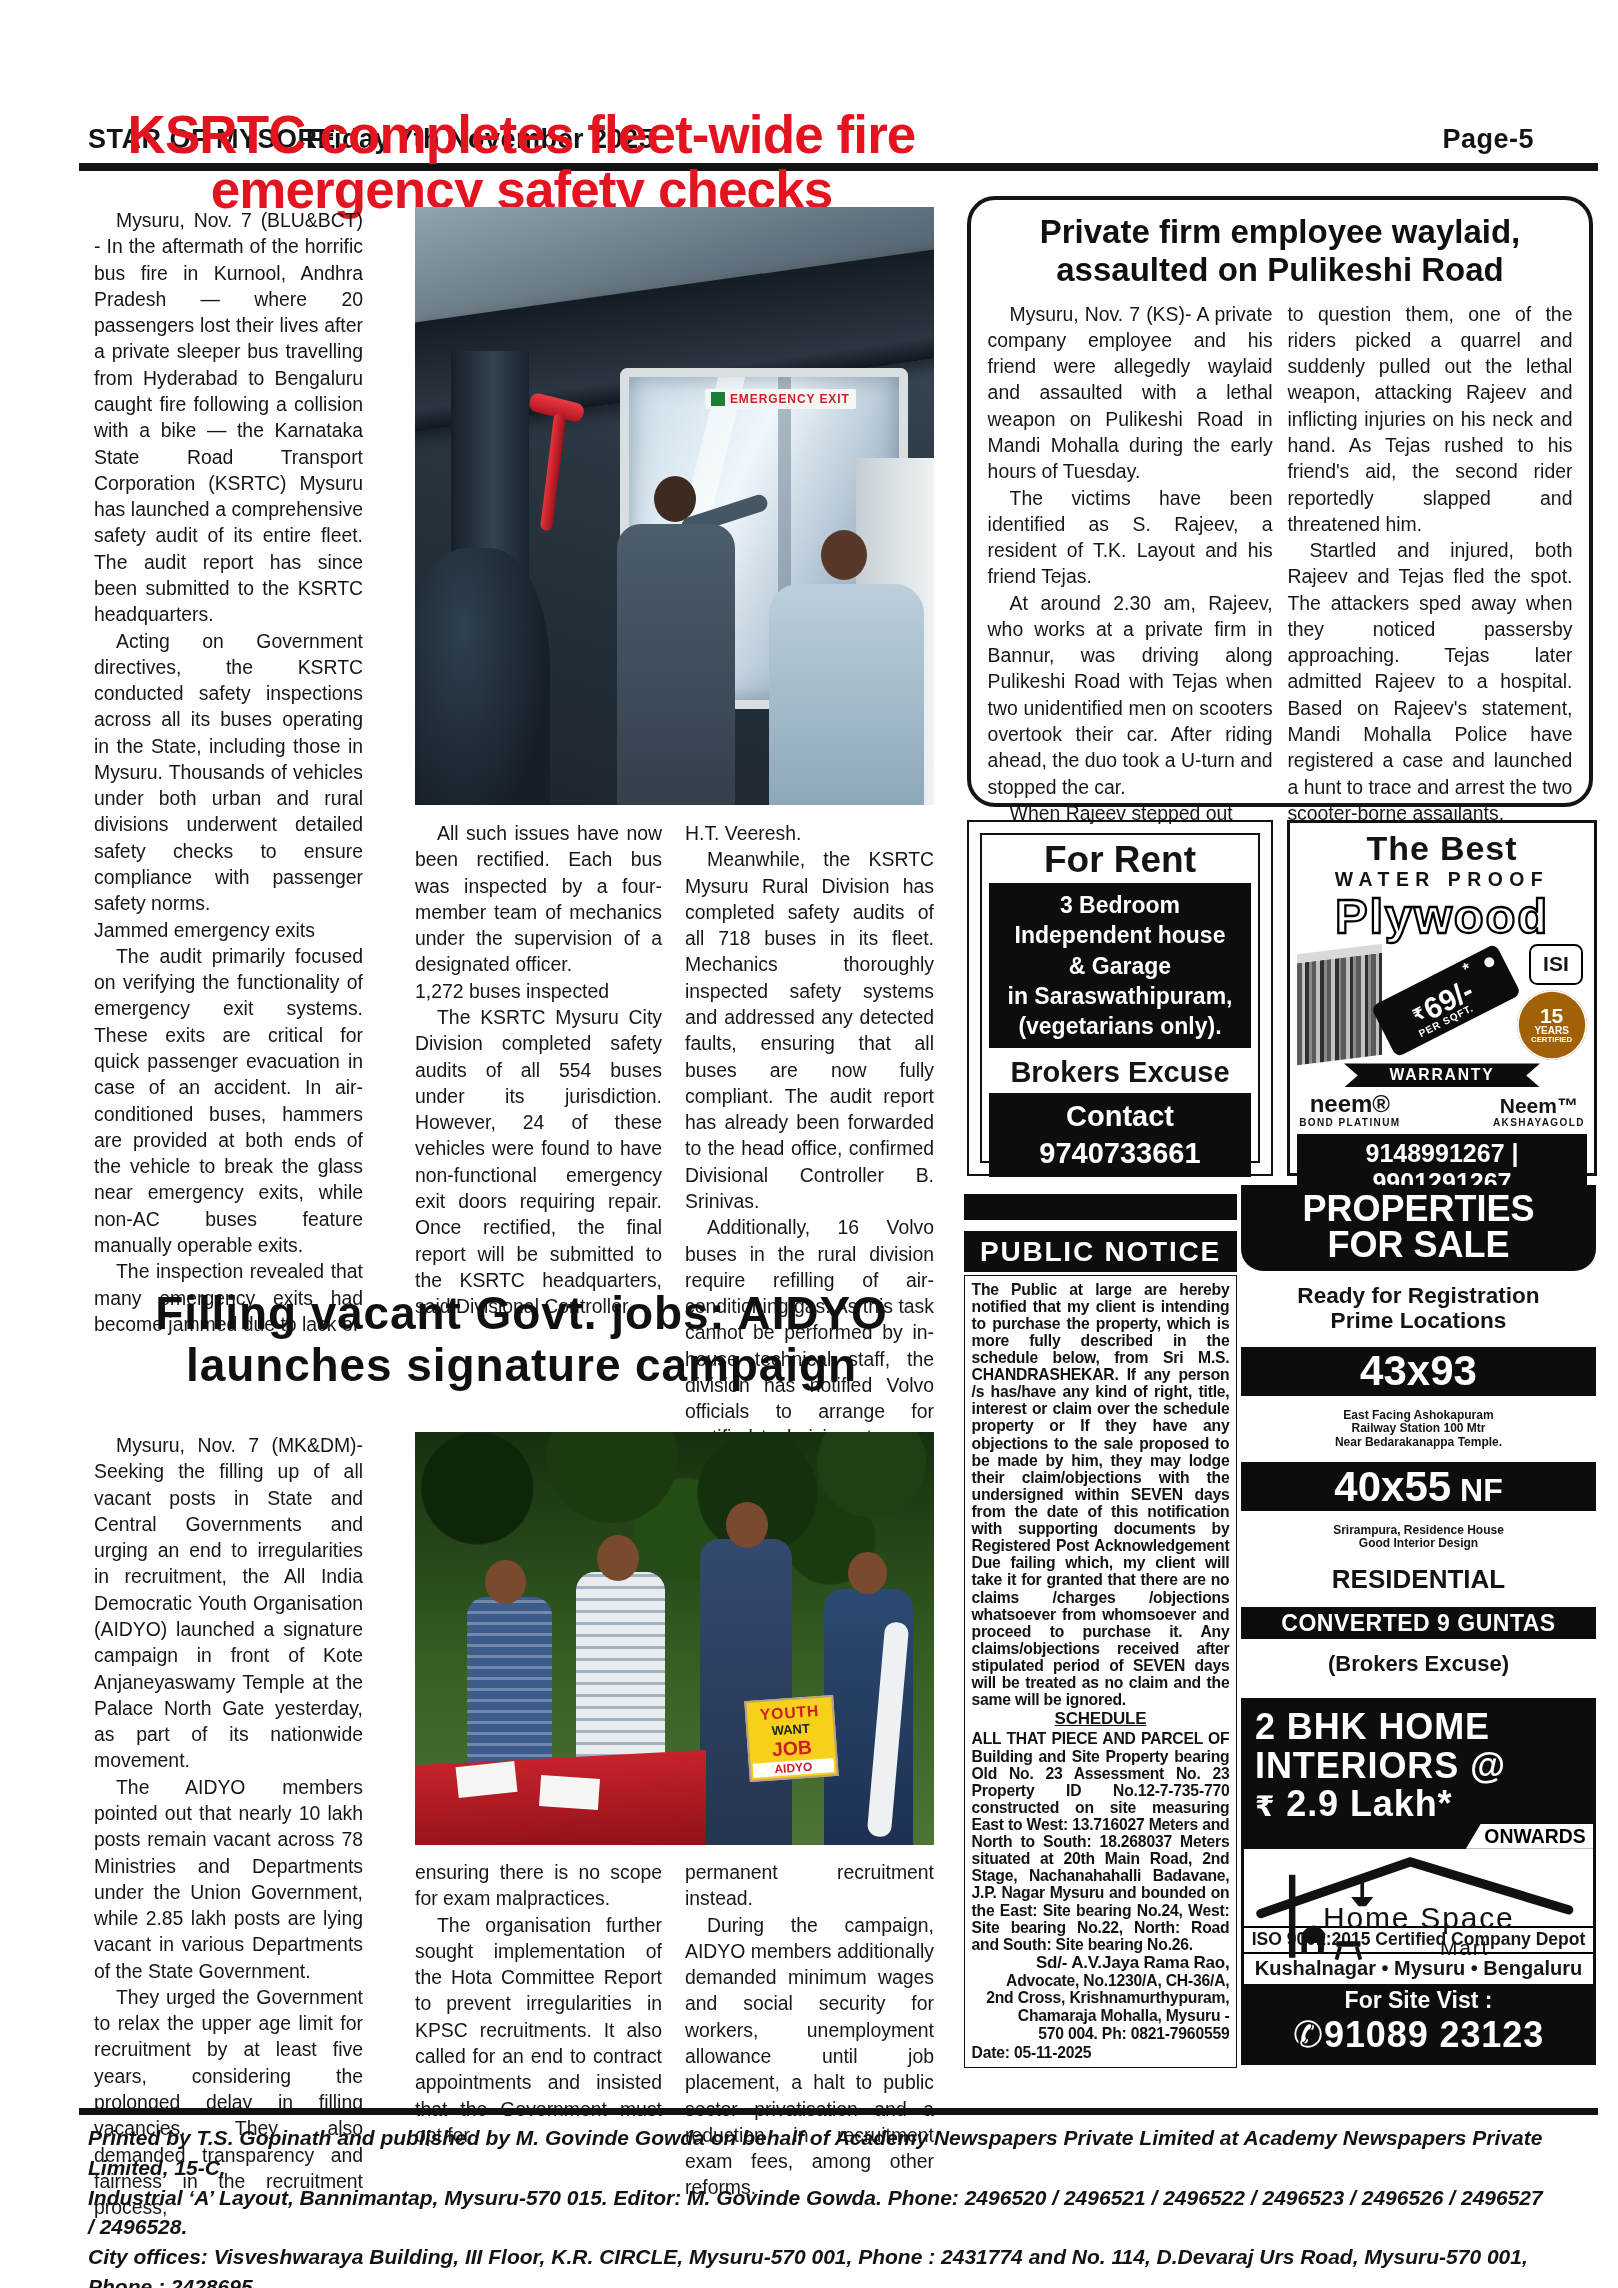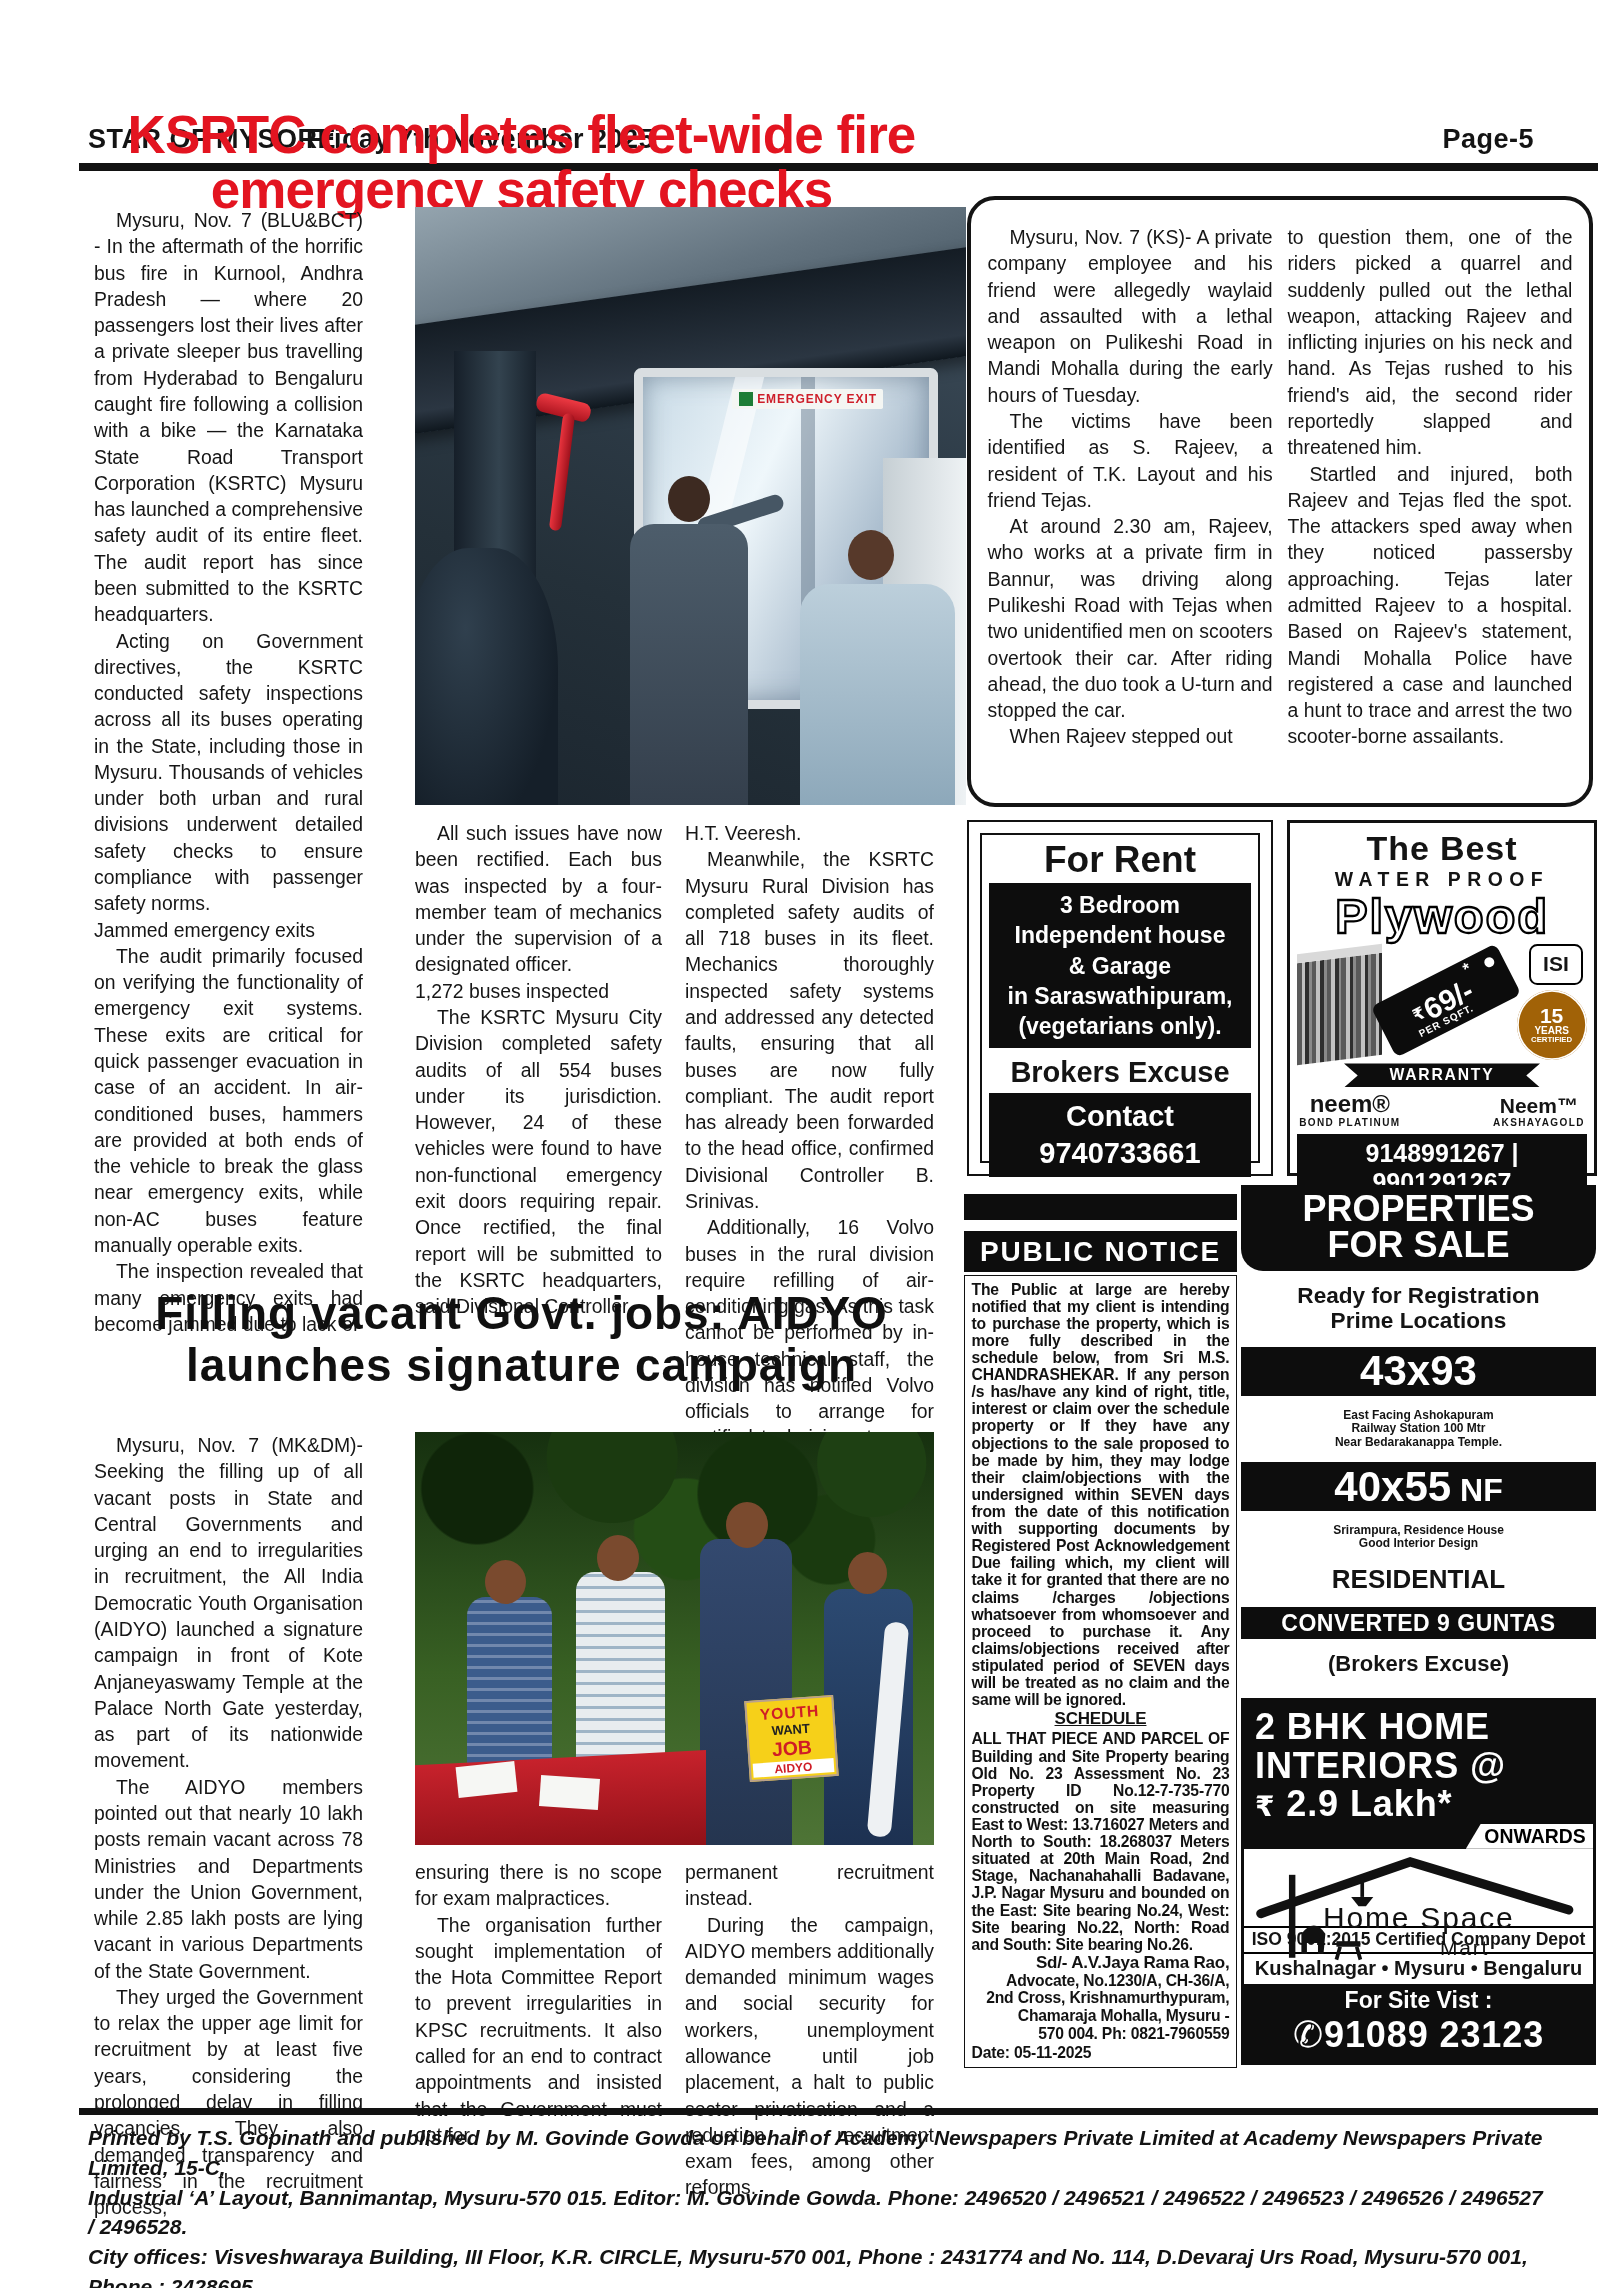--- a/index.html
+++ b/index.html
@@ -23,21 +23,21 @@
 
   
   .waylaid{left:967px;top:196px;width:626px;height:611px;border:4.6px solid #141414;border-radius:28px;
            box-sizing:border-box;padding:13px 16.6px 9.2px;}
   .w-head{font-size:33px;font-weight:800;text-align:center;line-height:1.16;color:#101010;}
   .w-cols{display:flex;gap:14.8px;margin-top:11px;}
   .w-col{flex:1;}
 
   
   .photo1{left:415px;top:207px;width:519px;height:598px;overflow:hidden;
-          background:linear-gradient(200deg,#42525f 0%,#2e3c48 35%,#243039 65%,#1b252e 100%);padding-left:32px;}
+          background:linear-gradient(200deg,#42525f 0%,#2e3c48 35%,#243039 65%,#1b252e 100%);}
   .p1-ceiling{position:absolute;left:-6%;top:-10%;width:116%;height:36%;transform:rotate(-7deg);
           background:linear-gradient(170deg,#9fafb9 0%,#63737f 55%,#3c4c58 100%);}
   .p1-rack{position:absolute;left:-5%;top:13%;width:114%;height:18%;transform:rotate(-8deg);
           background:linear-gradient(180deg,#141c24,#2b3642 80%,#0f171e);box-shadow:0 7.4px 14.8px rgba(0,0,0,.45);}
   .p1-pillar{position:absolute;left:7%;top:24%;width:15%;height:76%;
           background:linear-gradient(90deg,#161f29,#33434f 55%,#18222c);}
   .p1-window{position:absolute;right:5%;top:27%;width:52%;height:54%;border:9.2px solid #d9dee1;border-radius:7.4px;
           background:linear-gradient(115deg,#c8dae6 0%,#eff7fb 38%,#a9bccd 72%,#7d93a6 100%);
           box-shadow:inset 0 0 24px rgba(80,100,120,.55);}
   .p1-window:before{content:"";position:absolute;left:18%;top:0;width:10%;height:100%;
@@ -237,20 +237,24 @@
     <p>The KSRTC Mysuru City Division completed safety audits of all 554 buses under its jurisdiction. However, 24 of these vehicles were found to have non-functional emergency exit doors requiring repair. Once rectified, the final report will be submitted to the KSRTC headquarters, said Divisional Controller</p>
   </div>
 
   <div class="abs art" style="left:685px;top:820px;width:249px;">
     <p class="noind">H.T. Veeresh.</p>
     <p>Meanwhile, the KSRTC Mysuru Rural Division has completed safety audits of all 718 buses in its fleet. Mechanics thoroughly inspected safety systems and addressed any detected faults, ensuring that all buses are now fully compliant. The audit report has already been forwarded to the head office, confirmed Divisional Controller B. Srinivas.</p>
     <p>Additionally, 16 Volvo buses in the rural division require refilling of air-conditioning gas. As this task cannot be performed by in-house technical staff, the division has notified Volvo officials to arrange for certified technicians to carry out the refilling work.</p>
   </div>
 
   <div class="abs waylaid art">
+    <div class="w-head">
+      <div>Private firm employee waylaid,</div>
+      <div>assaulted on Pulikeshi Road</div>
+    </div>
     <div class="w-cols">
       <div class="w-col">
         <p>Mysuru, Nov. 7 (KS)- A private company employee and his friend were allegedly waylaid and assaulted with a lethal weapon on Pulikeshi Road in Mandi Mohalla during the early hours of Tuesday.</p>
         <p>The victims have been identified as S. Rajeev, a resident of T.K. Layout and his friend Tejas.</p>
         <p>At around 2.30 am, Rajeev, who works at a private firm in Bannur, was driving along Pulikeshi Road with Tejas when two unidentified men on scooters overtook their car. After riding ahead, the duo took a U-turn and stopped the car.</p>
         <p>When Rajeev stepped out</p>
       </div>
       <div class="w-col">
         <p class="noind">to question them, one of the riders picked a quarrel and suddenly pulled out the lethal weapon, attacking Rajeev and inflicting injuries on his neck and hand. As Tejas rushed to his friend's aid, the second rider reportedly slapped and threatened him.</p>
         <p>Startled and injured, both Rajeev and Tejas fled the spot. The attackers sped away when they noticed passersby approaching. Tejas later admitted Rajeev to a hospital. Based on Rajeev's statement, Mandi Mohalla Police have registered a case and launched a hunt to trace and arrest the two scooter-borne assailants.</p>

